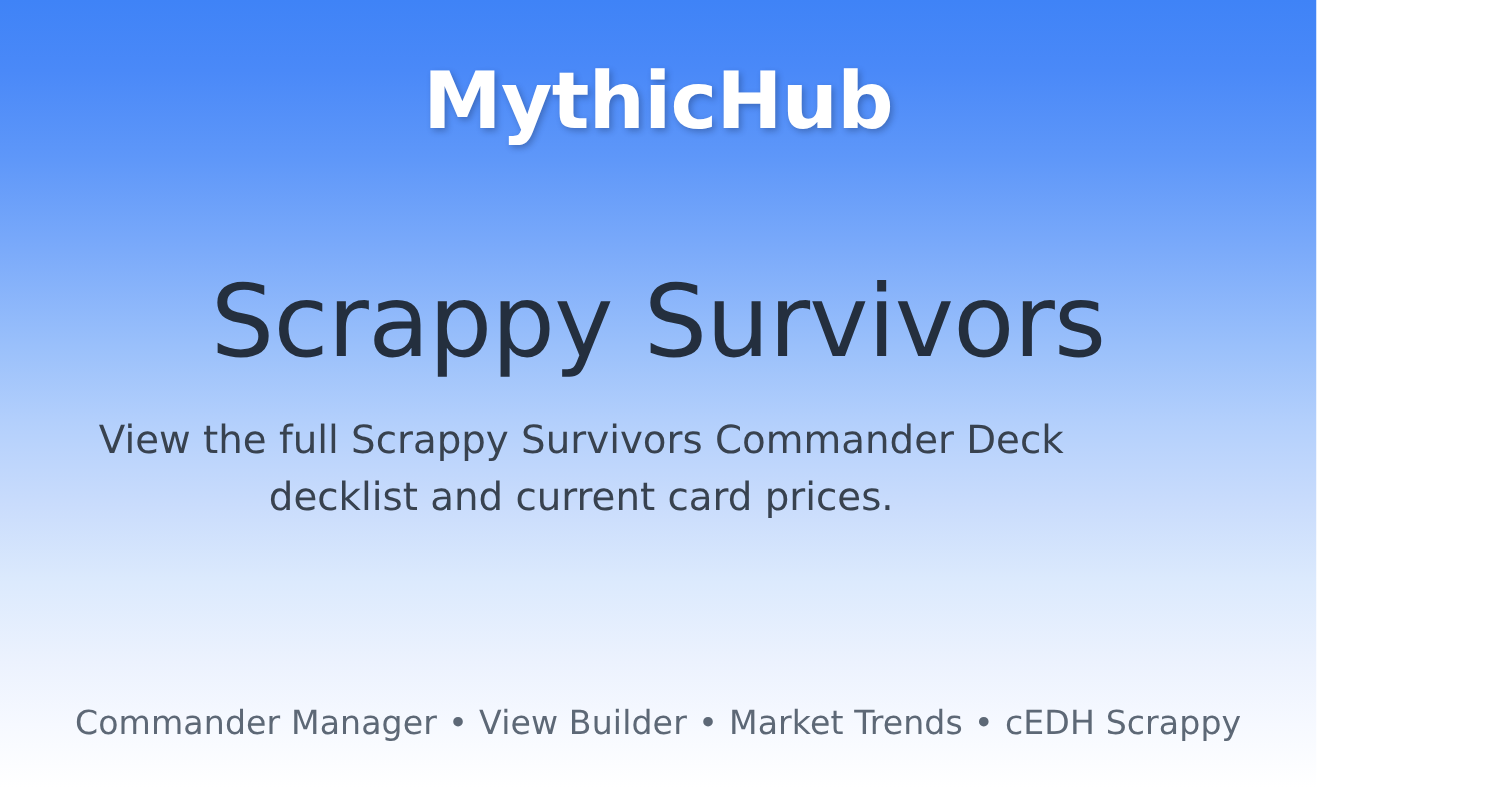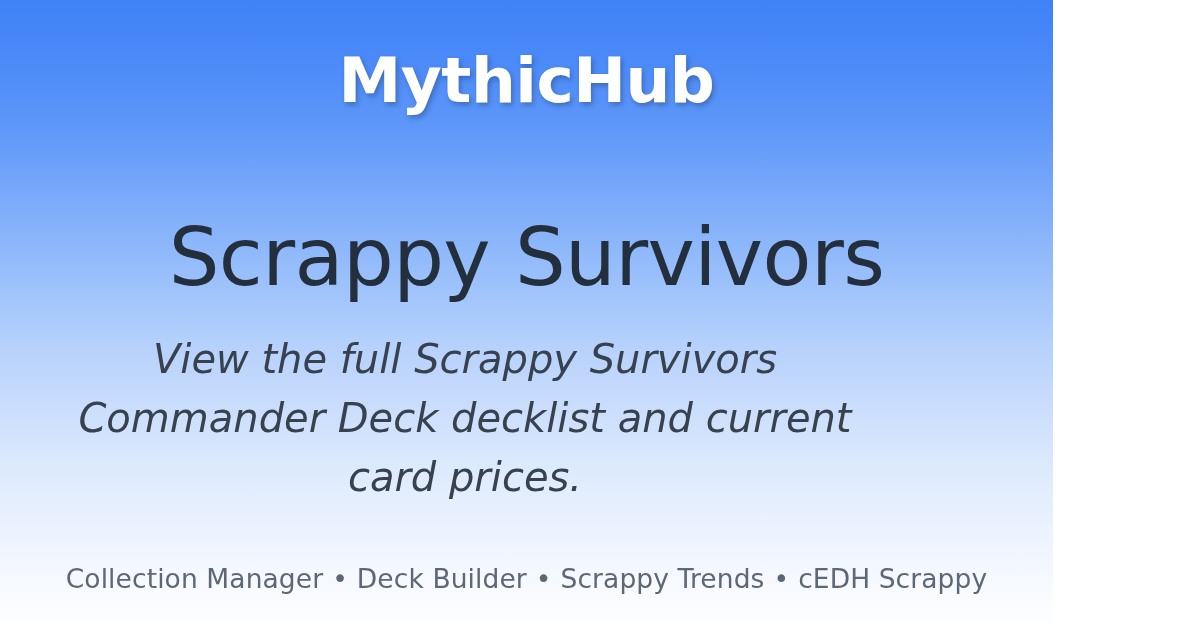--- a/index.html
+++ b/index.html
@@ -76,27 +76,26 @@
     color: #242f3e;
     line-height: 1.08;
     letter-spacing: -0.6px;
     text-align: center;
     margin: 0;
     white-space: nowrap;
   }
 
   .hero-subtitle {
     margin: 29px 0 0 0;
-    font-size: 40px;
+    font-size: 31px;
     font-weight: 400;
     color: #38424f;
     line-height: 1.47;
     text-align: center;
     max-width: 790px;
-    font-style: italic;
   }
 
   .footer-links {
     position: absolute;
     left: 0;
     right: 0;
     bottom: 35px;
     display: flex;
     align-items: center;
     justify-content: center;
@@ -127,22 +126,22 @@
   <div class="brand">
     <div class="brand-name">MythicHub</div>
   </div>
 
   <div class="hero">
     <h1 class="hero-title">Scrappy Survivors</h1>
     <p class="hero-subtitle">View the full Scrappy Survivors Commander Deck decklist and current card prices.</p>
   </div>
 
   <div class="footer-links">
-    <span class="footer-text">Collection Manager</span>
+    <span class="footer-text">Commander Manager</span>
     <span class="footer-sep">•</span>
-    <span class="footer-text">Deck Builder</span>
+    <span class="footer-text">View Builder</span>
     <span class="footer-sep">•</span>
-    <span class="footer-text">Scrappy Trends</span>
+    <span class="footer-text">Market Trends</span>
     <span class="footer-sep">•</span>
     <span class="footer-text">cEDH Scrappy</span>
   </div>
 
 </div>
 
 </body></html>

